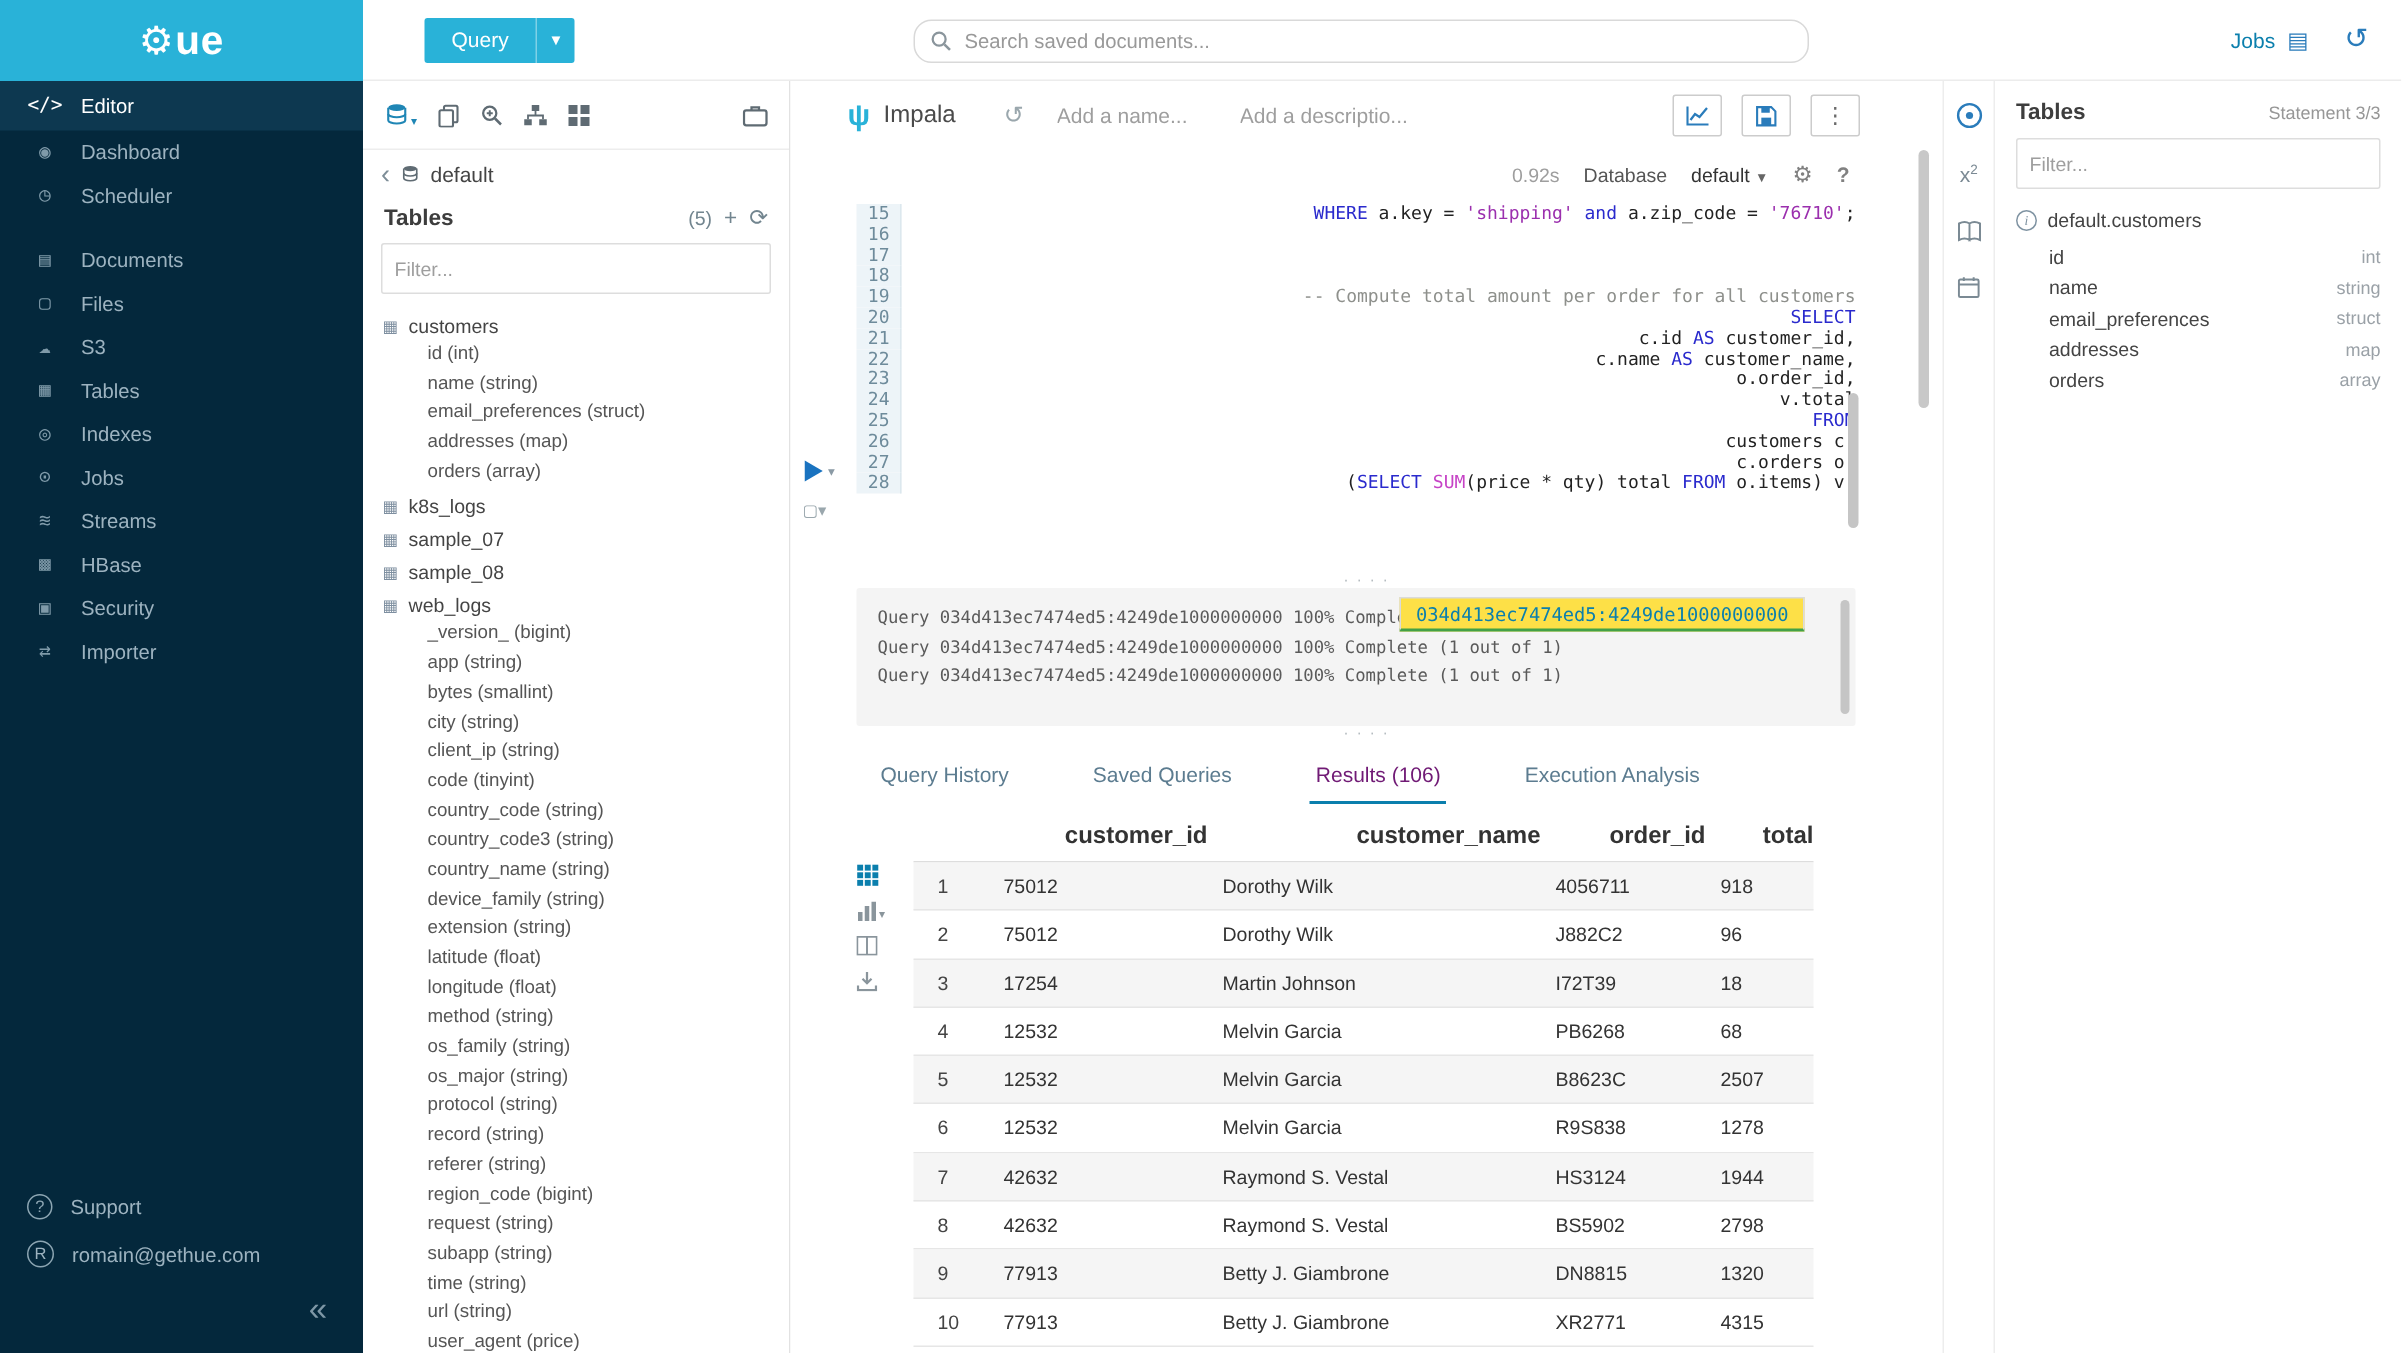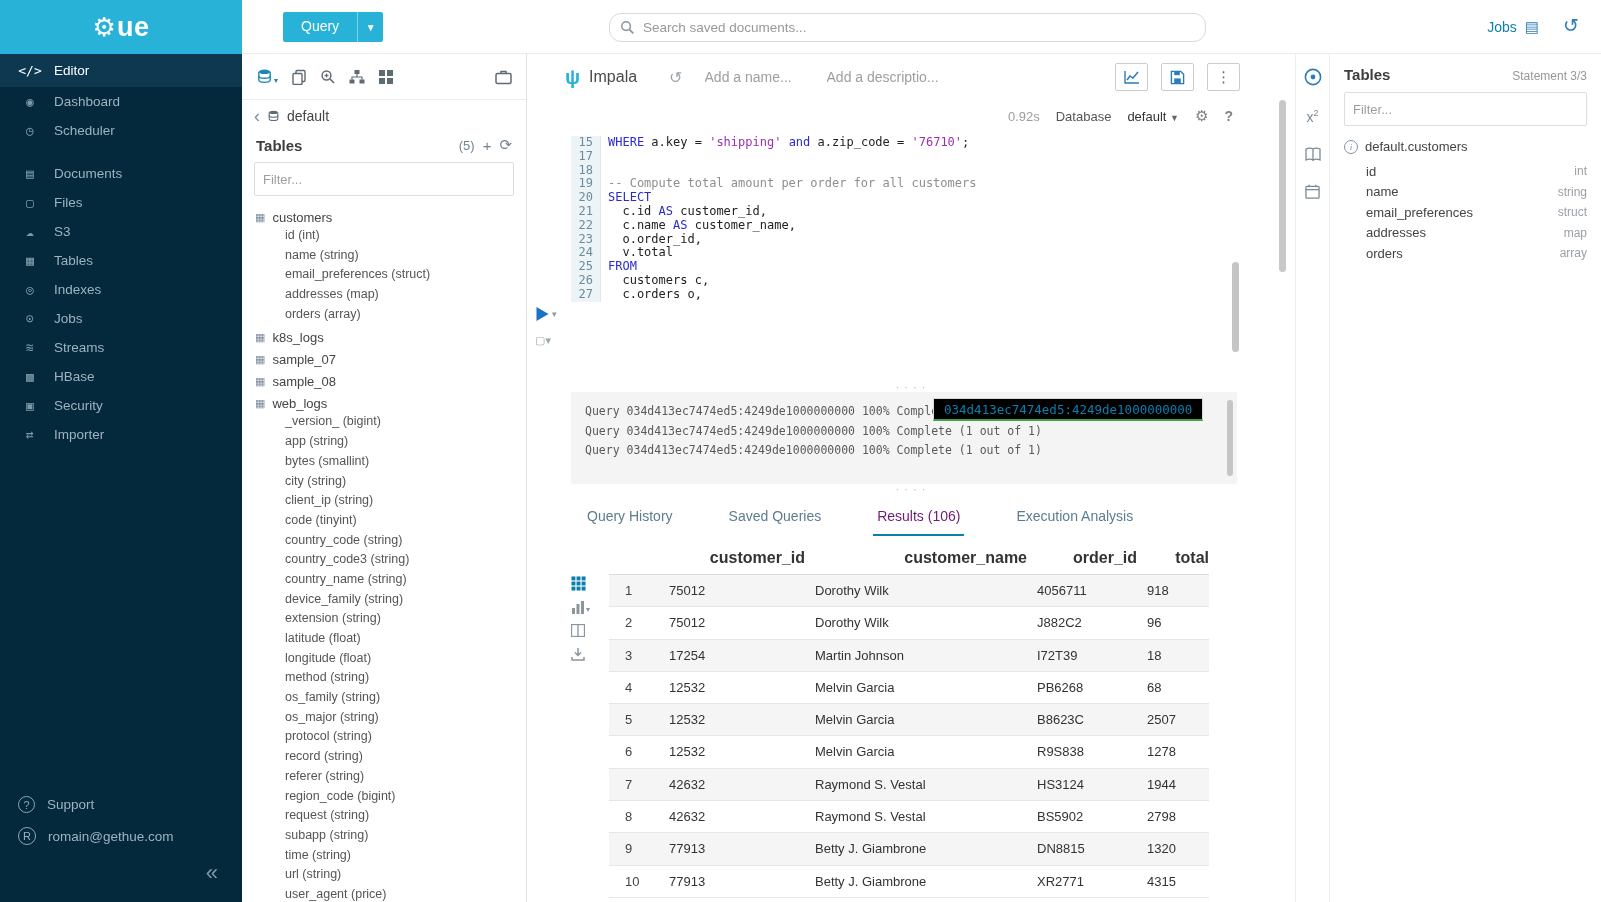--- a/index.html
+++ b/index.html
@@ -79,39 +79,39 @@
   .status-row { height:32px; display:flex; align-items:center; justify-content:flex-end; padding-right:62px; gap:16px; }
   .duration { color:#9e9e9e; font-size:13px; }
   .db-label { color:#555; font-size:13px; }
   .db-value { color:#333; font-size:13px; cursor:pointer; }
   .db-value .caret { font-size:9px; color:#666; }
   .gear-btn { color:#818181; font-size:15px; cursor:pointer; }
   .help-btn { color:#818181; font-size:14px; font-weight:bold; cursor:pointer; }
 
   .editor-wrap { position:relative; margin:4px 58px 0 44px; height:246px; }
   .code-area { font-family:"DejaVu Sans Mono",monospace; font-size:12px; line-height:13.8px; }
-  .code-line { display:flex; white-space:pre; }
+  .code-line { display:flex; white-space:pre;justify-content:space-between; }
   .ln { flex:none; width:30px; text-align:right; padding-right:7px; background:#edf4f8; color:#6e8b9b; border-right:1px solid #dce8ee; }
   .code-text { padding-left:7px; color:#222; }
   .tk-kw { color:#2a2acd; }
   .tk-str { color:#9b2fae; }
   .tk-cmt { color:#8e908c; }
   .tk-fn { color:#c643c6; }
   .tk-pl { color:#222; }
   .exec { position:absolute; left:-36px; top:170px; display:flex; align-items:center; cursor:pointer; }
   .exec .exec-caret { font-size:9px; color:#8a9aa5; margin-left:2px; }
   .fmt-btn { position:absolute; left:-36px; top:198px; color:#9aa7ad; font-size:11px; cursor:pointer; }
   .editor-scrollbar { position:absolute; right:-2px; top:126px; width:7px; height:90px; background:#c5c5c5; border-radius:4px; }
 
   .drag-handle { height:10px; display:flex; justify-content:center; align-items:center; }
   .drag-handle::before { content:"· · · ·"; color:#b5bcc0; font-size:11px; line-height:5px; letter-spacing:1px; }
 
   .logbox { position:relative; margin:0 58px 0 44px; height:92px; background:#f4f4f4; border-radius:2px; padding:10px 14px; overflow:hidden; }
   .log-line { font-family:"DejaVu Sans Mono",monospace; font-size:11.5px; color:#5a5a5a; line-height:19.5px; white-space:nowrap; }
-  .job-tooltip { position:absolute; left:362px; top:6px; background:#000000; border:1px solid #dadada; border-bottom:2px solid #43a047;
+  .job-tooltip { position:absolute; left:362px; top:6px; background:#fde047; border:1px solid #dadada; border-bottom:2px solid #43a047;
                  padding:3px 10px 2px 10px; font-family:"DejaVu Sans Mono",monospace; font-size:12.5px; color:#0b7fad; cursor:pointer; }
   .log-scrollbar { position:absolute; right:4px; top:8px; width:6px; height:76px; background:#c5c5c5; border-radius:3px; }
   .main-scrollbar { position:absolute; right:9px; top:46px; width:7px; height:172px; background:#c8c8c8; border-radius:4px; }
 
   .tabs { display:flex; gap:48px; margin:8px 0 0 56px; height:34px; }
   .tab { font-size:14px; color:#5c7c90; padding:6px 4px 9px 4px; cursor:pointer; }
   .tab.active { color:#701a75; border-bottom:2px solid #0b7fad; }
 
   .results-area { display:flex; margin:6px 0 0 44px; }
   .result-toolbar { width:38px; display:flex; flex-direction:column; align-items:flex-start; gap:10px; padding-top:34px; color:#8a959c; }
@@ -400,31 +400,33 @@
       <span class="duration">0.92s</span>
       <span class="db-label">Database</span>
       <span class="db-value"><span>default</span> <span class="caret">▼</span></span>
       <span class="gear-btn">⚙</span>
       <span class="help-btn">?</span>
     </div>
 
     <div class="editor-wrap">
       <div class="code-area">
           <div class="code-line"><span class="ln">15</span><span class="code-text"><span class="tk-kw">WHERE</span><span class="tk-pl"> a.key = </span><span class="tk-str">'shipping'</span><span class="tk-pl"> </span><span class="tk-kw">and</span><span class="tk-pl"> a.zip_code = </span><span class="tk-str">'76710'</span><span class="tk-pl">;</span></span></div>
+          <div class="code-line"><span class="ln">16</span><span class="code-text">&nbsp;</span></div>
           <div class="code-line"><span class="ln">17</span><span class="code-text">&nbsp;</span></div>
           <div class="code-line"><span class="ln">18</span><span class="code-text">&nbsp;</span></div>
           <div class="code-line"><span class="ln">19</span><span class="code-text"><span class="tk-cmt">-- Compute total amount per order for all customers</span></span></div>
           <div class="code-line"><span class="ln">20</span><span class="code-text"><span class="tk-kw">SELECT</span></span></div>
           <div class="code-line"><span class="ln">21</span><span class="code-text"><span class="tk-pl">  c.id </span><span class="tk-kw">AS</span><span class="tk-pl"> customer_id,</span></span></div>
           <div class="code-line"><span class="ln">22</span><span class="code-text"><span class="tk-pl">  c.name </span><span class="tk-kw">AS</span><span class="tk-pl"> customer_name,</span></span></div>
           <div class="code-line"><span class="ln">23</span><span class="code-text"><span class="tk-pl">  o.order_id,</span></span></div>
           <div class="code-line"><span class="ln">24</span><span class="code-text"><span class="tk-pl">  v.total</span></span></div>
           <div class="code-line"><span class="ln">25</span><span class="code-text"><span class="tk-kw">FROM</span></span></div>
           <div class="code-line"><span class="ln">26</span><span class="code-text"><span class="tk-pl">  customers c,</span></span></div>
           <div class="code-line"><span class="ln">27</span><span class="code-text"><span class="tk-pl">  c.orders o,</span></span></div>
+          <div class="code-line"><span class="ln">28</span><span class="code-text"><span class="tk-pl">  (</span><span class="tk-kw">SELECT</span><span class="tk-pl"> </span><span class="tk-fn">SUM</span><span class="tk-pl">(price * qty) total </span><span class="tk-kw">FROM</span><span class="tk-pl"> o.items) v;</span></span></div>
         </div>
       <span class="exec">
         <svg width="15" height="16" viewBox="0 0 14 16">
             <polygon points="1,1 13,8 1,15" fill="#1a73c0"></polygon>
           </svg>
         <span class="exec-caret">▾</span>
       </span>
       <span class="fmt-btn">▢▾</span>
       <div class="editor-scrollbar"></div>
     </div>

